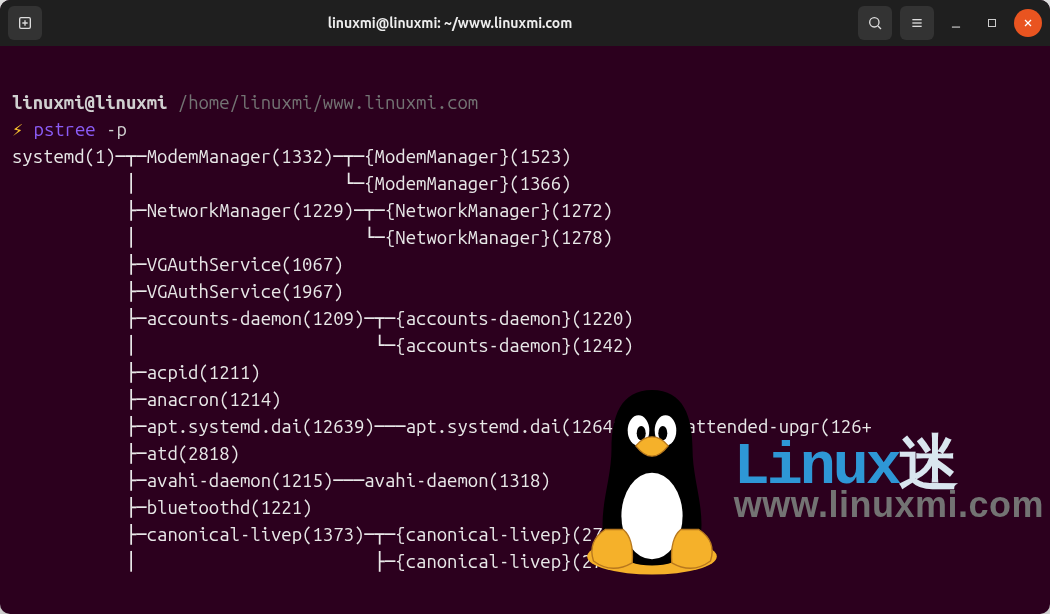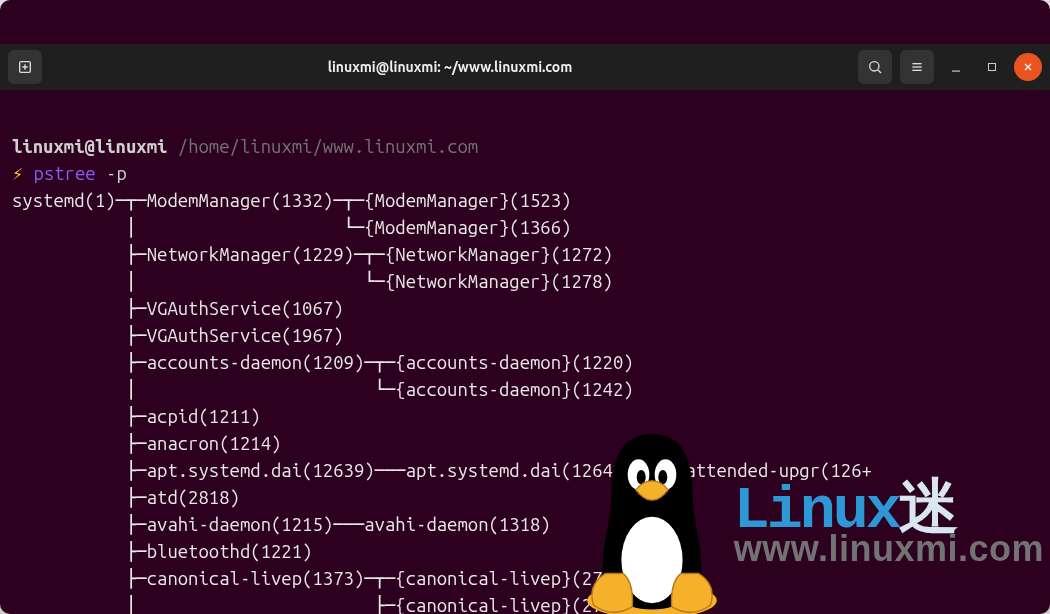--- a/index.html
+++ b/index.html
@@ -21,21 +21,20 @@
   display: flex;
   flex-direction: column;
 }
 .titlebar {
   height: 46px;
   background: #1f1f1f;
   display: flex;
   align-items: center;
   padding: 0 8px;
   gap: 12px;
-  margin-top: 44px;
 }
 .tb-btn {
   width: 34px;
   height: 34px;
   border-radius: 6px;
   background: #333333;
   display: flex;
   align-items: center;
   justify-content: center;
   color: #ddd;

